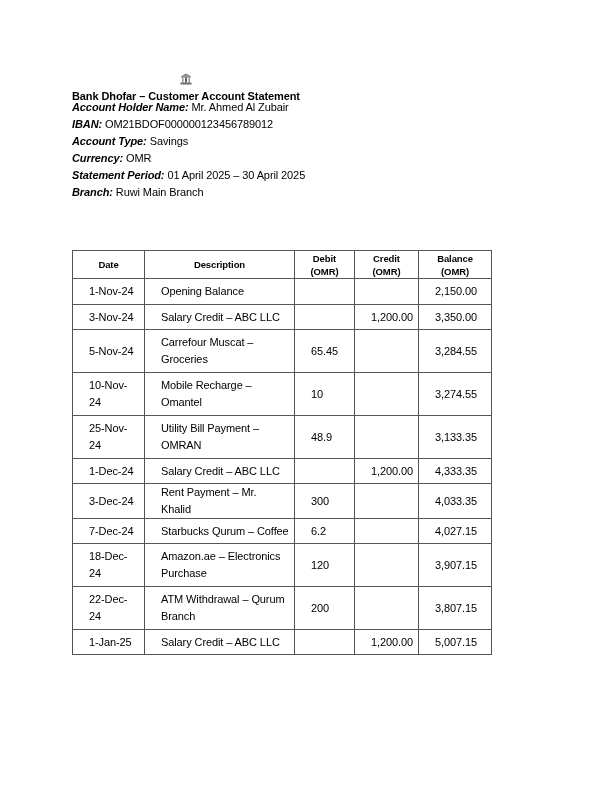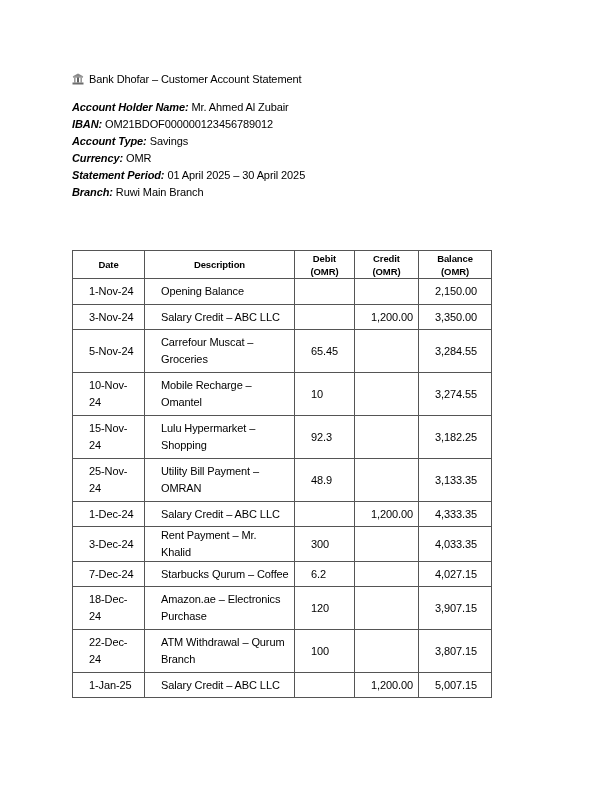--- a/index.html
+++ b/index.html
@@ -1,18 +1,18 @@
 <!DOCTYPE html>
 <html><head>
 <meta charset="utf-8">
 <style>
   html, body { margin:0; padding:0; background:#ffffff; }
   body { width:612px; height:792px; position:relative; font-family:"Liberation Sans", sans-serif; color:#000; overflow:hidden; }
   .page { position:absolute; left:0; top:0; width:612px; height:792px; background:#fff; }
-  .title { position:absolute; left:72px; top:73px; font-size:11px; font-weight:normal; display:flex; align-items:center; gap:5px; letter-spacing:-0.1px; }
+  .title { position:absolute; left:72px; top:73px; font-size:11px; font-weight:bold; display:flex; align-items:center; gap:5px; letter-spacing:-0.1px;flex-direction:column; }
   .bank-icon { width:12px; height:12px; display:inline-block; position:relative; }
   .bank-icon svg { display:block; }
   .info { position:absolute; left:72px; top:99px; font-size:11px; line-height:17px; letter-spacing:-0.1px; }
   .info .row { white-space:nowrap; }
   .info .lbl { font-weight:bold;font-style:italic; }
   table { position:absolute; left:72px; top:250px; border-collapse:collapse; font-size:11px; letter-spacing:-0.1px;border-radius:25px; }
   th, td { border:1px solid #555; padding:0 5px; vertical-align:middle; }
   th { font-weight:bold; font-size:9.5px; text-align:center; line-height:13px; height:27px; padding:0 3px; }
   td { text-align:left; line-height:17px;padding-left:16px; }
   col.c-date { width:72px; }
@@ -102,27 +102,20 @@
         <td>3,284.55</td>
       </tr>
       <tr class="double">
         <td>10-Nov-24</td>
         <td>Mobile Recharge – Omantel</td>
         <td>10</td>
         <td></td>
         <td>3,274.55</td>
       </tr>
       <tr class="double">
-        <td>15-Nov-24</td>
-        <td>Lulu Hypermarket – Shopping</td>
-        <td>92.3</td>
-        <td></td>
-        <td>3,182.25</td>
-      </tr>
-      <tr class="double">
         <td>25-Nov-24</td>
         <td>Utility Bill Payment – OMRAN</td>
         <td>48.9</td>
         <td></td>
         <td>3,133.35</td>
       </tr>
       <tr class="single">
         <td>1-Dec-24</td>
         <td>Salary Credit – ABC LLC</td>
         <td></td>
@@ -146,21 +139,21 @@
       <tr class="double">
         <td>18-Dec-24</td>
         <td>Amazon.ae – Electronics Purchase</td>
         <td>120</td>
         <td></td>
         <td>3,907.15</td>
       </tr>
       <tr class="double">
         <td>22-Dec-24</td>
         <td>ATM Withdrawal – Qurum Branch</td>
-        <td>100</td>
+        <td>200</td>
         <td></td>
         <td>3,807.15</td>
       </tr>
       <tr class="single">
         <td>1-Jan-25</td>
         <td>Salary Credit – ABC LLC</td>
         <td></td>
         <td>1,200.00</td>
         <td>5,007.15</td>
       </tr>

